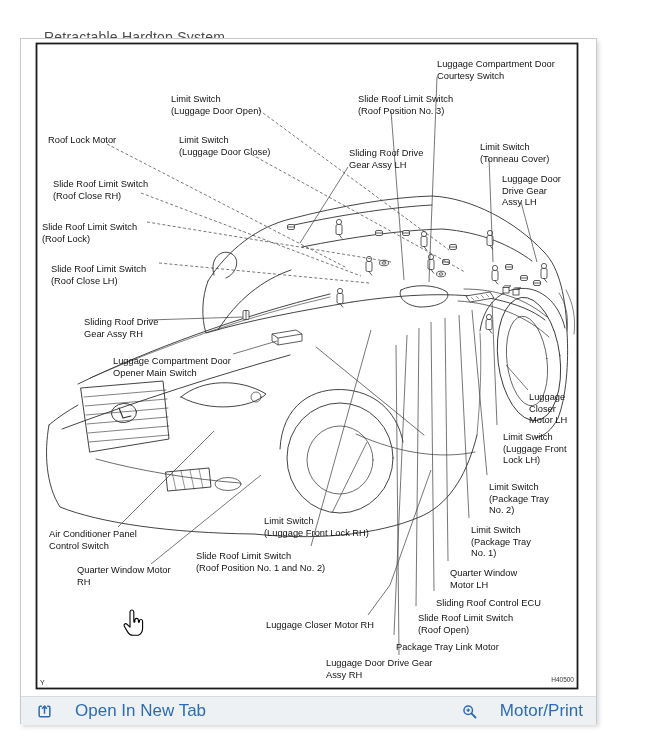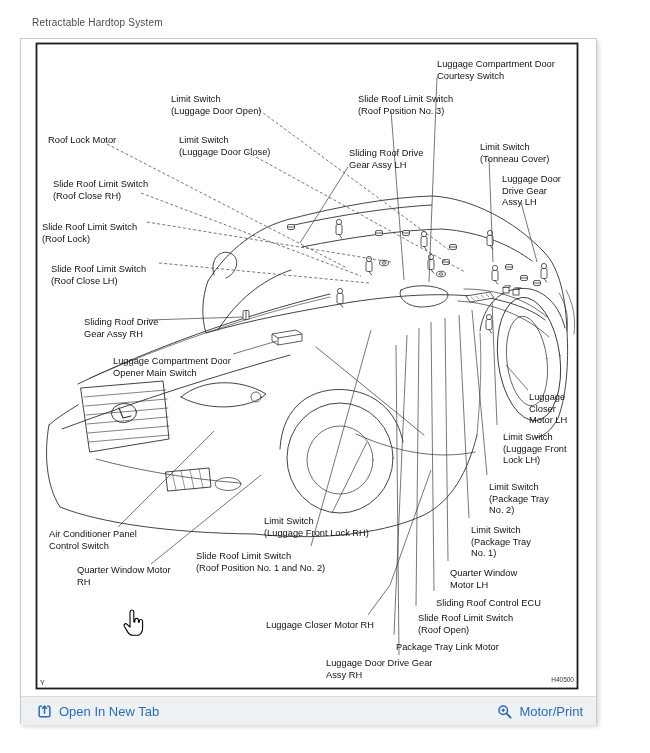--- a/index.html
+++ b/index.html
@@ -1,30 +1,30 @@
 <!DOCTYPE html>
 <html><head>
 <meta charset="utf-8">
 <style>
   html,body{margin:0;padding:0;background:#fff;}
   body{width:650px;height:753px;position:relative;font-family:"Liberation Sans",sans-serif;overflow:hidden;}
-  .page-title{position:absolute;left:28px;top:13px;margin:4px;font-size:10px;font-weight:400;color:#4a4a4d;letter-spacing:.2px;}
+  .page-title{position:absolute;left:28px;top:13px;margin:16px;font-size:14px;font-weight:400;color:#4a4a4d;letter-spacing:.2px;}
   .card{position:absolute;left:20px;top:38px;width:577px;height:686px;background:#fff;border:1px solid #c9c9c9;
         box-shadow:2px 3px 4px rgba(0,0,0,.15);display:flex;flex-direction:column;box-sizing:border-box;}
   .diagram-area{flex:1 1 auto;position:relative;background:#fff;}
   .diagram-area svg{display:block;}
   .frame{fill:none;stroke:#1c1c1c;stroke-width:1.8;}
   .leader{fill:none;stroke:#3c3c3c;stroke-width:.7;}
   .leader.dash{stroke-dasharray:3 2.2;}
   text.dlabel{font-size:9.3px;fill:#121212;font-family:"Liberation Sans",sans-serif;}
   text.corner{font-size:7px;fill:#222;}
   text.figcode{font-size:6.5px;fill:#333;}
   .bar{height:28px;flex:0 0 28px;background:#eef1f4;border-top:1px solid #d8dbdf;display:flex;
        align-items:center;justify-content:space-between;padding:0 13px 0 16px;}
-  .link{display:flex;align-items:center;gap:7px;color:#2b6cb5;font-size:13px;text-decoration:none;cursor:pointer;}
+  .link{display:flex;align-items:center;gap:23px;color:#2b6cb5;font-size:17px;text-decoration:none;cursor:pointer;}
   .link svg{display:block;}
 </style>
 </head>
 <body>
 
 <h1 class="page-title">Retractable Hardtop System</h1>
 
 <div class="card">
   <div class="diagram-area">
     <svg width="575" height="657" viewBox="21 38 575 657">

